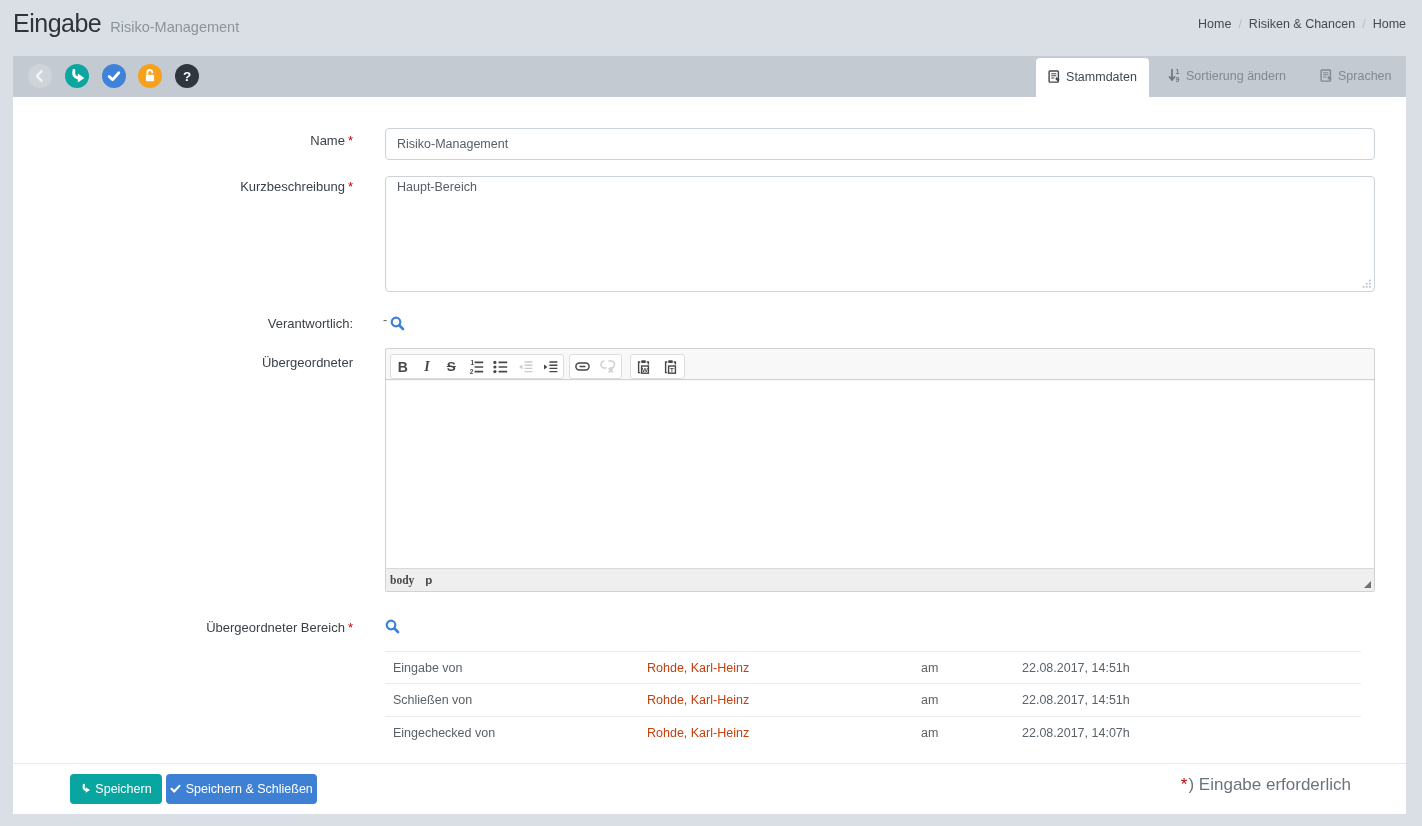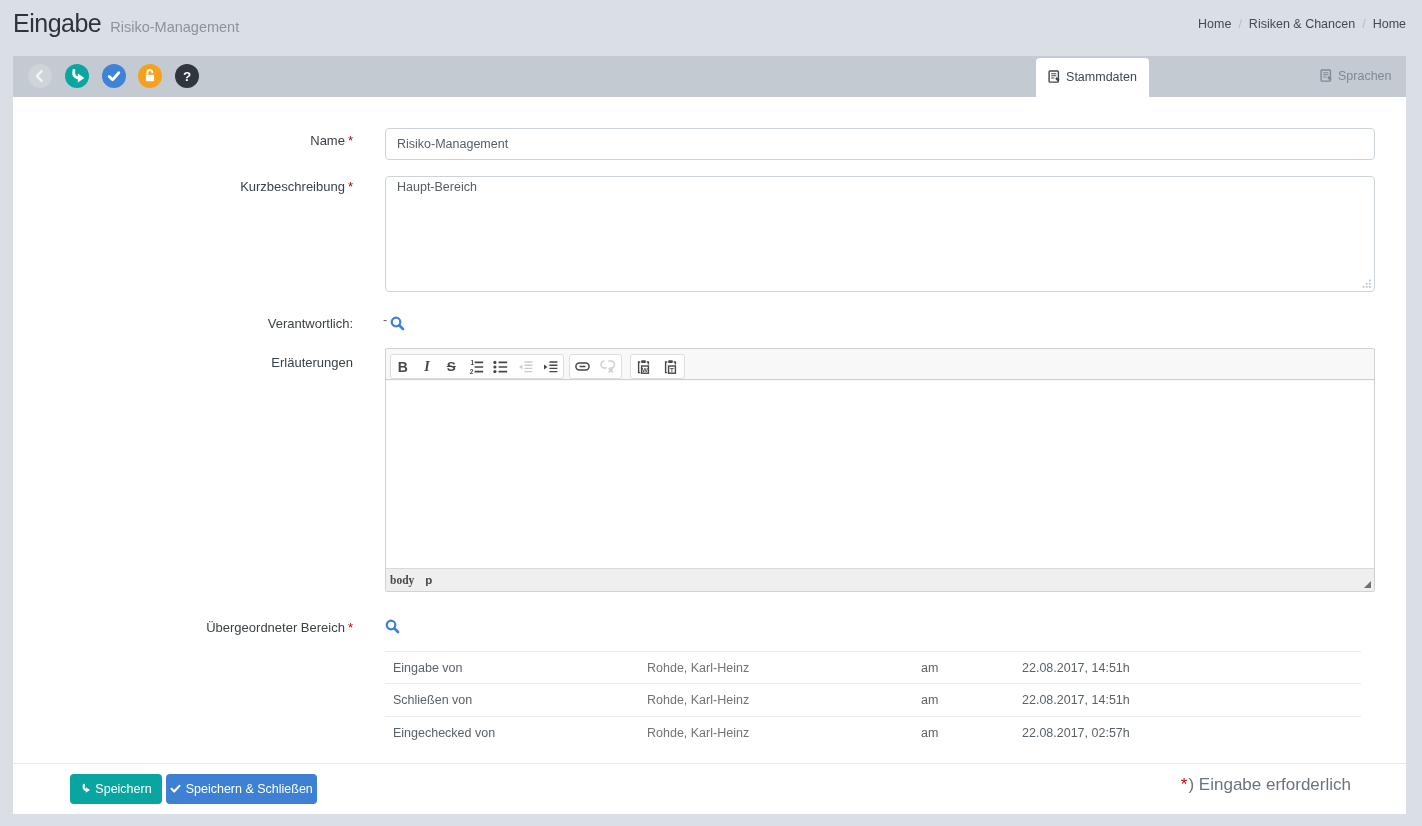--- a/index.html
+++ b/index.html
@@ -48,21 +48,21 @@
   #ed-body { position:absolute; left:0; top:32px; width:988px; height:187px; background:#fff; }
   #ed-path { position:absolute; left:0; top:219px; width:988px; height:23px; background:#efefef; border-top:1px solid #d9d9d9; font-size:11.5px; color:#484848; line-height:22px; }
   #ed-path b { margin-left:4px;font-family:Liberation Serif, serif; }
   #ed-path span { margin-left:11px; font-weight:bold; }
 
   
   #tbl { left:385px; top:651px; width:976px; font-size:12.5px; color:#5a6269; }
   #tbl .row { border-top:1px solid #e9edf0; height:32.4px; line-height:32.4px; white-space:nowrap; }
   #tbl .c { display:inline-block; vertical-align:top; padding-left:8px; }
   #tbl .c1 { width:254px; } #tbl .c2 { width:274px; } #tbl .c3 { width:101px; }
-  #tbl a { color:#737373; text-decoration:none; }
+  #tbl a { color:#c2410c; text-decoration:none; }
 
   #hr2 { left:13px; top:763px; width:1393px; border-top:1px solid #e7ebee; }
 
   .btn { position:absolute; top:774px; height:29.5px; border-radius:4px; color:#fff; font-size:12.5px; display:flex; align-items:center; justify-content:center; white-space:nowrap;margin-left:42px; }
   #btn-save { left:28px; width:92px; background:#09a5a0; }
   #btn-save2 { left:123.5px; width:151.5px; background:#3d80d4; }
   
 
   #note { right:71px; top:774.5px; font-size:17px; color:#6b747d; }
   #note .req { margin:0 1px 0 0; }
@@ -101,20 +101,25 @@
       <svg width="24" height="24" viewBox="0 0 24 24">
           <text x="12" y="17" font-family="Liberation Sans" font-size="13.5" font-weight="bold" fill="#fff" text-anchor="middle">?</text>
         </svg>
     </div>
 
     <div class="tab" id="tab-active"><span class="tabico"><svg width="13" height="13" viewBox="0 0 14 14">
             <rect x="1.2" y="1" width="10" height="12" rx="1" fill="none" stroke="#40484f" stroke-width="1.5"></rect>
             <path d="M3.4 4 h5.6 M3.4 6.3 h5.6 M3.4 8.6 h3.4" stroke="#40484f" stroke-width="1.1" fill="none"></path>
             <path d="M9.2 7.5 l3.2 2.8 -1.6 2 -3-2.6 z" fill="#40484f"></path>
           </svg></span>Stammdaten</div>
+    <div class="tab tab-inactive" style="left:1155px;"><span class="tabico"><svg width="13" height="14" viewBox="0 0 13 14">
+            <path d="M4 1.5 V11 M4 12 L1.4 8.8 M4 12 L6.6 8.8" fill="none" stroke="#6d7883" stroke-width="1.7" stroke-linecap="round"></path>
+            <text x="9.5" y="6" font-size="7" font-weight="bold" fill="#6d7883" text-anchor="middle" font-family="Liberation Sans">1</text>
+            <text x="9.5" y="13.5" font-size="7" font-weight="bold" fill="#6d7883" text-anchor="middle" font-family="Liberation Sans">9</text>
+          </svg></span>Sortierung ändern</div>
     <div class="tab tab-inactive" style="left:1307px;"><span class="tabico"><svg width="13" height="13" viewBox="0 0 14 14">
             <rect x="1.2" y="1" width="10" height="12" rx="1" fill="none" stroke="#7f8a93" stroke-width="1.5"></rect>
             <path d="M3.4 4 h5.6 M3.4 6.3 h5.6 M3.4 8.6 h3.4" stroke="#7f8a93" stroke-width="1.1" fill="none"></path>
             <path d="M9.2 7.5 l3.2 2.8 -1.6 2 -3-2.6 z" fill="#7f8a93"></path>
           </svg></span>Sprachen</div>
   </div>
 
   <div class="abs" id="panel"></div>
 
   <div class="lbl" style="top:133px;">Name<span class="req">*</span></div>
@@ -134,21 +139,21 @@
       </svg>
   </div>
 
   <div class="lbl" style="top:316px;">Verantwortlich:</div>
   <div class="abs" style="left:383px;top:312.5px;font-size:12.5px;color:#575e65;">-</div>
   <svg class="mag" style="left:390px;top:315.5px;" width="15" height="15" viewBox="0 0 15 15">
       <circle cx="6" cy="6" r="4.3" fill="none" stroke="#3c82d8" stroke-width="2.2"></circle>
       <path d="M9.2 9.2 L13 13" stroke="#3c82d8" stroke-width="2.7" stroke-linecap="round"></path>
     </svg>
 
-  <div class="lbl" style="top:355px;">Erläuterungen</div>
+  <div class="lbl" style="top:355px;">Übergeordneter</div>
   <div class="abs" id="ed">
     <div id="ed-toolbar">
       <div class="grp" style="left:3.5px;width:174px;">
         <span class="tbtn" style="width:25px;font-weight:bold;font-size:14px;color:#474747;">B</span>
         <span class="tbtn" style="width:24px;font-style:italic;font-weight:bold;font-size:14px;font-family:'Liberation Serif',serif;color:#474747;">I</span>
         <span class="tbtn" style="width:25px;font-weight:bold;font-size:13.5px;color:#474747;text-decoration:line-through;">S</span>
         <span class="tbtn" style="width:25px;">
             <svg width="15" height="14" viewBox="0 0 15 14">
               <path d="M5.6 2.4 h8.6 M5.6 7 h8.6 M5.6 11.6 h8.6" stroke="#474747" stroke-width="1.6"></path>
               <text x="1.6" y="5" font-size="6.4" font-weight="bold" fill="#474747" font-family="Liberation Sans">1</text>
@@ -220,21 +225,21 @@
 
   <div class="lbl" style="top:620px;">Übergeordneter Bereich<span class="req">*</span></div>
   <svg class="mag" style="left:385px;top:619px;" width="15" height="15" viewBox="0 0 15 15">
       <circle cx="6" cy="6" r="4.3" fill="none" stroke="#3c82d8" stroke-width="2.2"></circle>
       <path d="M9.2 9.2 L13 13" stroke="#3c82d8" stroke-width="2.7" stroke-linecap="round"></path>
     </svg>
 
   <div class="abs" id="tbl">
     <div class="row"><span class="c c1">Eingabe von</span><span class="c c2"><a>Rohde, Karl-Heinz</a></span><span class="c c3">am</span><span class="c">22.08.2017, 14:51h</span></div>
     <div class="row"><span class="c c1">Schließen von</span><span class="c c2"><a>Rohde, Karl-Heinz</a></span><span class="c c3">am</span><span class="c">22.08.2017, 14:51h</span></div>
-    <div class="row"><span class="c c1">Eingechecked von</span><span class="c c2"><a>Rohde, Karl-Heinz</a></span><span class="c c3">am</span><span class="c">22.08.2017, 02:57h</span></div>
+    <div class="row"><span class="c c1">Eingechecked von</span><span class="c c2"><a>Rohde, Karl-Heinz</a></span><span class="c c3">am</span><span class="c">22.08.2017, 14:07h</span></div>
   </div>
 
   <div class="abs" id="hr2"></div>
 
   <div class="btn" id="btn-save">
     <svg width="12" height="12" viewBox="0 0 24 24" style="margin-right:3px;">
         <path d="M7.8 3.6 C6.6 9.5 7.4 13.2 11.6 13.9" fill="none" stroke="#fff" stroke-width="4.2" stroke-linecap="round"></path>
         <path d="M11.4 8.6 L20 14 L11.4 19.4 Z" fill="#fff"></path>
       </svg>
     Speichern

